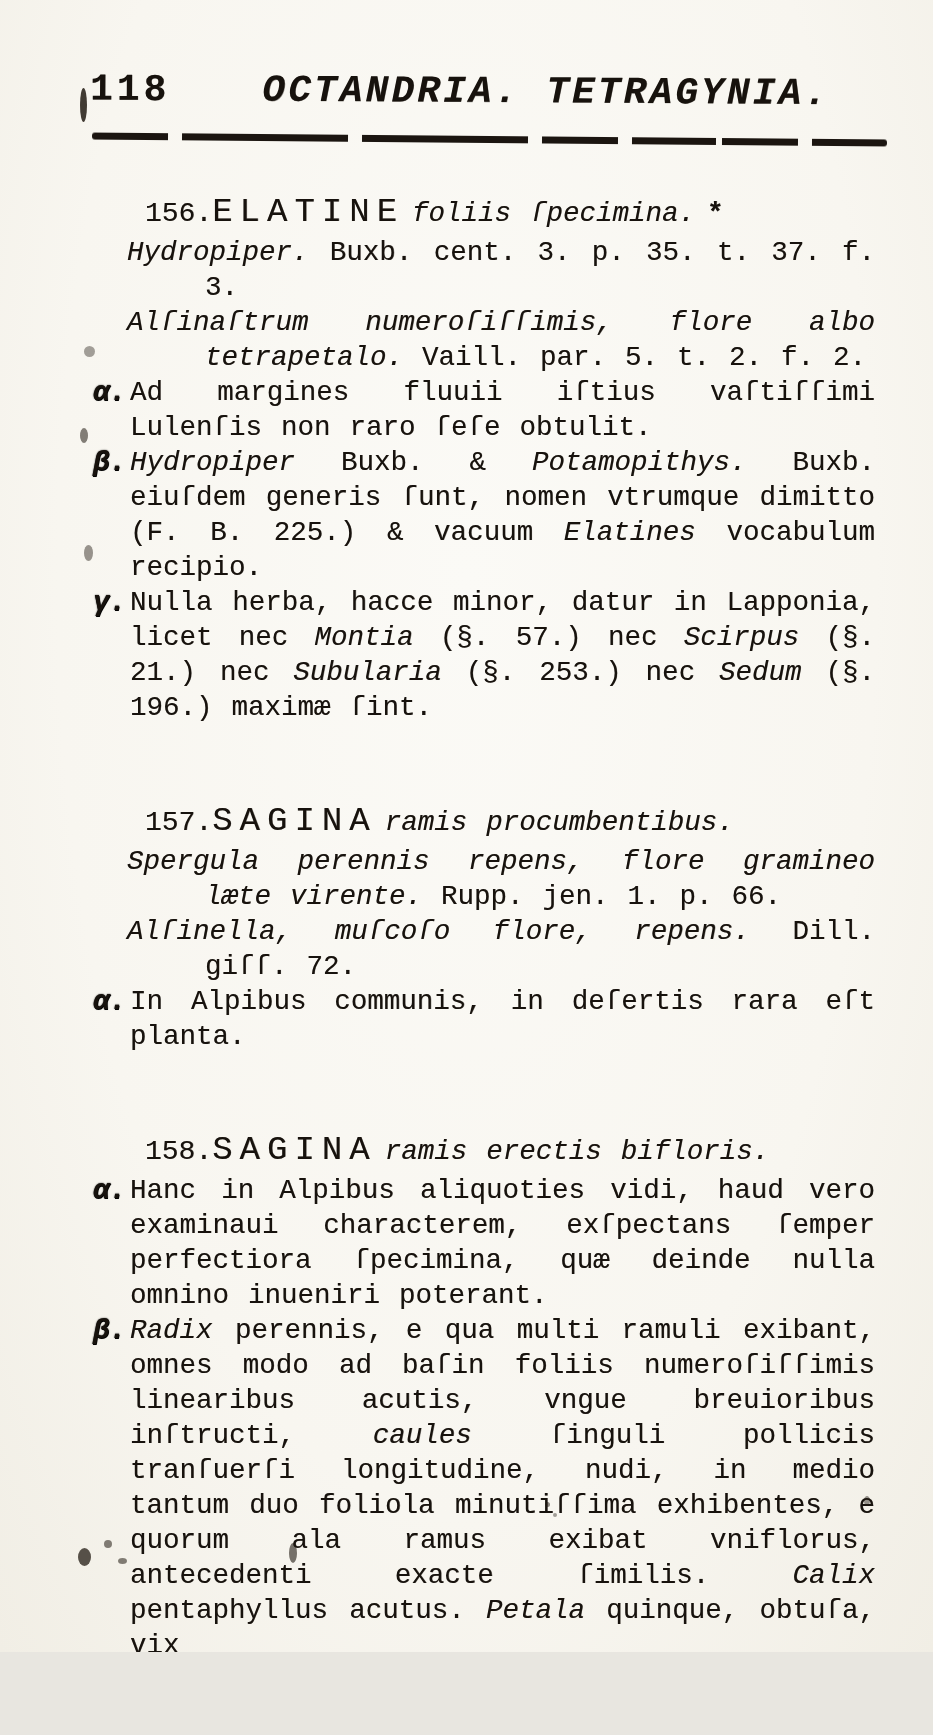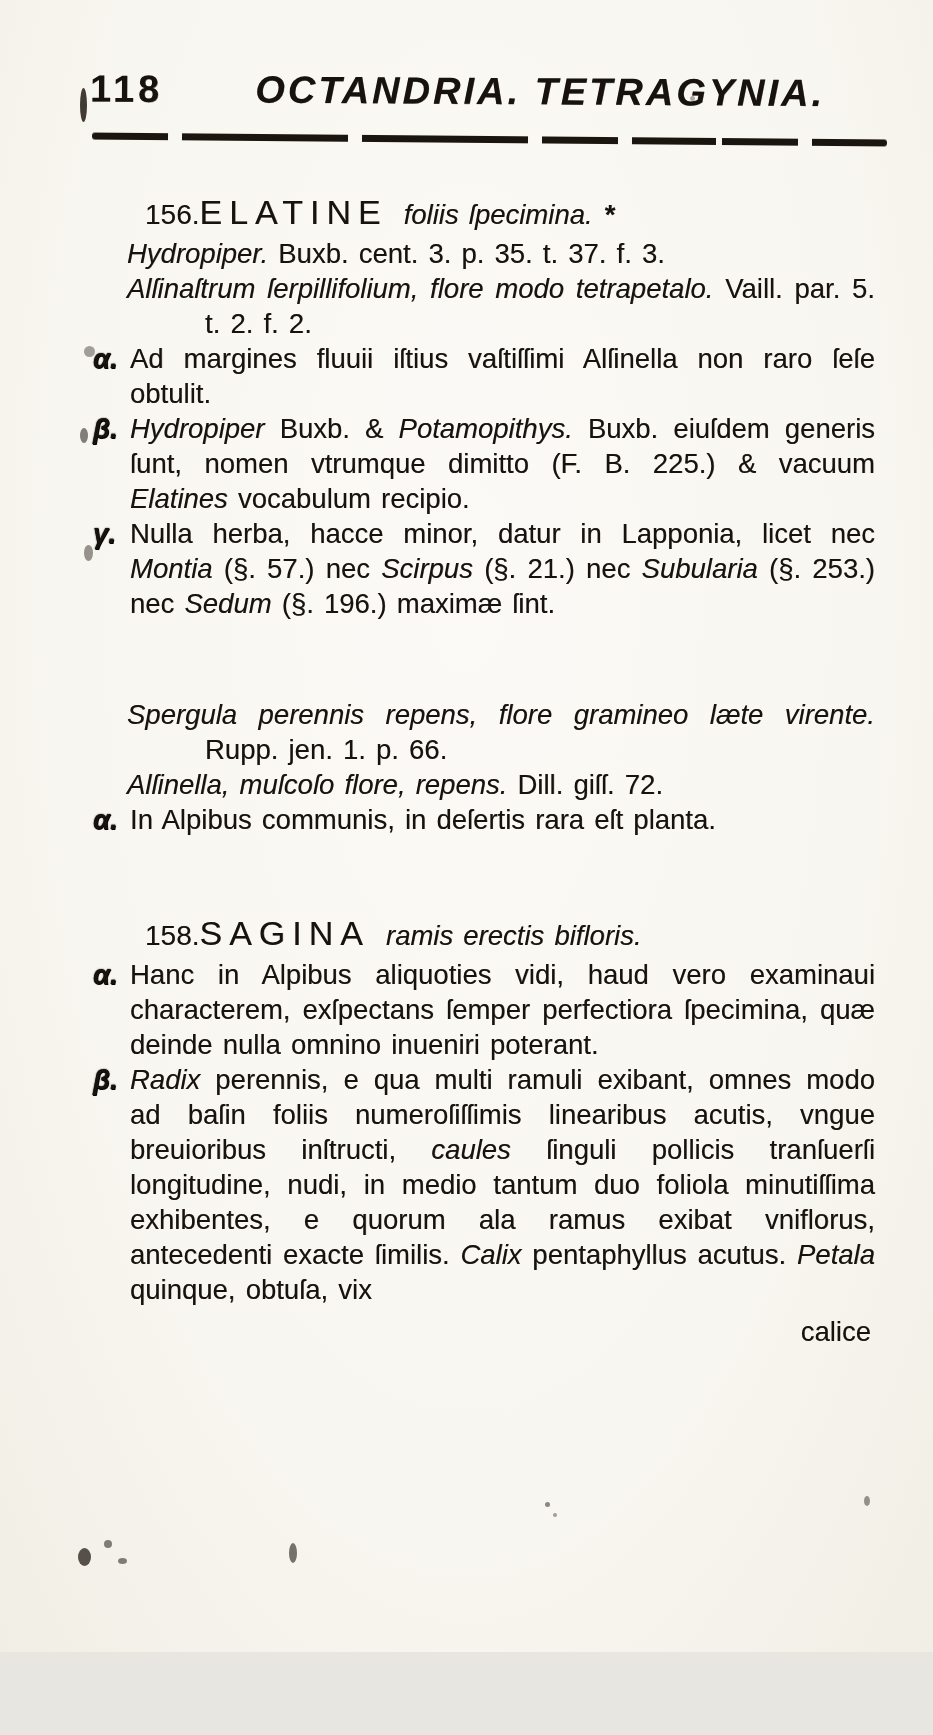--- a/index.html
+++ b/index.html
@@ -4,21 +4,21 @@
 <style>
   html,body{margin:0;padding:0;background:#e8e6e0;}
   .page{
     position:relative;
     width:933px;height:1652px;
     margin:0 auto;
     background:
       radial-gradient(ellipse at 50% 35%, #fbfaf6 0%, #f8f6f0 62%, #f1eee5 100%);
     overflow:hidden;
     color:#17120d;
-    font-family:Liberation Sans, sans-serif;
+    font-family:Liberation Mono, monospace;
   }
   .ink{ text-shadow:0.3px 0.3px 0.6px rgba(25,18,10,0.45); }
 
   
   .running-head{
     position:absolute;left:90px;top:70px;width:800px;
     display:flex;align-items:baseline;
     transform:rotate(0.35deg);
   }
   .page-number{
@@ -42,21 +42,21 @@
   .text-block{
     position:absolute;left:97px;top:192px;width:778px;
     font-size:27.5px;line-height:35px;
     word-spacing:0.09em;
     hyphens:none;
   }
   .entry + .entry{ margin-top:76px; }
 
   .entry-heading{ line-height:40px; margin-bottom:1px; white-space:nowrap; }
   .entry-number{ display:inline-block;min-width:52px;font-size:28px;margin-left:48px; }
-  .genus-name{ font-size:34px;letter-spacing:7px;margin-right:16px; }
+  .genus-name{ font-size:34px;letter-spacing:7px;margin-right:8px; }
   .species-epithet{ font-style:italic; }
   .entry-mark{ margin-left:12px;font-weight:bold; }
 
   .synonym-line{
     margin:0;padding-left:108px;text-indent:-78px;
     text-align:justify;
   }
   .observation-paragraph{
     margin:0;position:relative;padding-left:33px;
     text-align:justify;
@@ -87,26 +87,27 @@
     <span class="running-title">OCTANDRIA. TETRAGYNIA.</span>
   </div>
 
   <div class="header-rule"></div>
 
   <div class="text-block ink">
     <div>
         <article class="entry">
           <div class="entry-heading"><span class="entry-number">156.</span><span class="genus-name">ELATINE</span><span class="species-epithet">foliis ſpecimina.</span><span class="entry-mark">*</span></div>
           <p class="synonym-line"><span class="text-segment it">Hydropiper.</span><span class="text-segment"> Buxb. cent. 3. p. 35. t. 37. f. 3.</span></p>
-          <p class="synonym-line"><span class="text-segment it">Alſinaſtrum ſerpillifolium, flore modo tetrapetalo.</span><span class="text-segment"> Vaill. par. 5. t. 2. f. 2.</span></p>
-          <p class="observation-paragraph"><span class="paragraph-marker">α.</span><span class="text-segment">Ad margines fluuii iſtius vaſtiſſimi Alſinella non raro ſeſe obtulit.</span></p>
+          <p class="synonym-line"><span class="text-segment it">Alſinaſtrum numeroſiſſimis, flore albo tetrapetalo.</span><span class="text-segment"> Vaill. par. 5. t. 2. f. 2.</span></p>
+          <p class="observation-paragraph"><span class="paragraph-marker">α.</span><span class="text-segment">Ad margines fluuii iſtius vaſtiſſimi Lulenſis non raro ſeſe obtulit.</span></p>
           <p class="observation-paragraph"><span class="paragraph-marker">β.</span><span class="text-segment it">Hydropiper</span><span class="text-segment"> Buxb. &amp; </span><span class="text-segment it">Potamopithys.</span><span class="text-segment"> Buxb. eiuſdem generis ſunt, nomen vtrumque dimitto (F. B. 225.) &amp; vacuum </span><span class="text-segment it">Elatines</span><span class="text-segment"> vocabulum recipio.</span></p>
           <p class="observation-paragraph"><span class="paragraph-marker">γ.</span><span class="text-segment">Nulla herba, hacce minor, datur in Lapponia, licet nec </span><span class="text-segment it">Montia</span><span class="text-segment"> (§. 57.) nec </span><span class="text-segment it">Scirpus</span><span class="text-segment"> (§. 21.) nec </span><span class="text-segment it">Subularia</span><span class="text-segment"> (§. 253.) nec </span><span class="text-segment it">Sedum</span><span class="text-segment"> (§. 196.) maximæ ſint.</span></p>
         </article>
         <article class="entry">
+          <div class="entry-heading"><span class="entry-number">157.</span><span class="genus-name">SAGINA</span><span class="species-epithet">ramis procumbentibus.</span></div>
           <p class="synonym-line"><span class="text-segment it">Spergula perennis repens, flore gramineo læte virente.</span><span class="text-segment"> Rupp. jen. 1. p. 66.</span></p>
           <p class="synonym-line"><span class="text-segment it">Alſinella, muſcoſo flore, repens.</span><span class="text-segment"> Dill. giſſ. 72.</span></p>
           <p class="observation-paragraph"><span class="paragraph-marker">α.</span><span class="text-segment">In Alpibus communis, in deſertis rara eſt planta.</span></p>
         </article>
         <article class="entry">
           <div class="entry-heading"><span class="entry-number">158.</span><span class="genus-name">SAGINA</span><span class="species-epithet">ramis erectis bifloris.</span></div>
           <p class="observation-paragraph"><span class="paragraph-marker">α.</span><span class="text-segment">Hanc in Alpibus aliquoties vidi, haud vero examinaui characterem, exſpectans ſemper perfectiora ſpecimina, quæ deinde nulla omnino inueniri poterant.</span></p>
           <p class="observation-paragraph"><span class="paragraph-marker">β.</span><span class="text-segment it">Radix</span><span class="text-segment"> perennis, e qua multi ramuli exibant, omnes modo ad baſin foliis numeroſiſſimis linearibus acutis, vngue breuioribus inſtructi, </span><span class="text-segment it">caules</span><span class="text-segment"> ſinguli pollicis tranſuerſi longitudine, nudi, in medio tantum duo foliola minutiſſima exhibentes, e quorum ala ramus exibat vniflorus, antecedenti exacte ſimilis. </span><span class="text-segment it">Calix</span><span class="text-segment"> pentaphyllus acutus. </span><span class="text-segment it">Petala</span><span class="text-segment"> quinque, obtuſa, vix</span></p>
         </article>
       </div>

